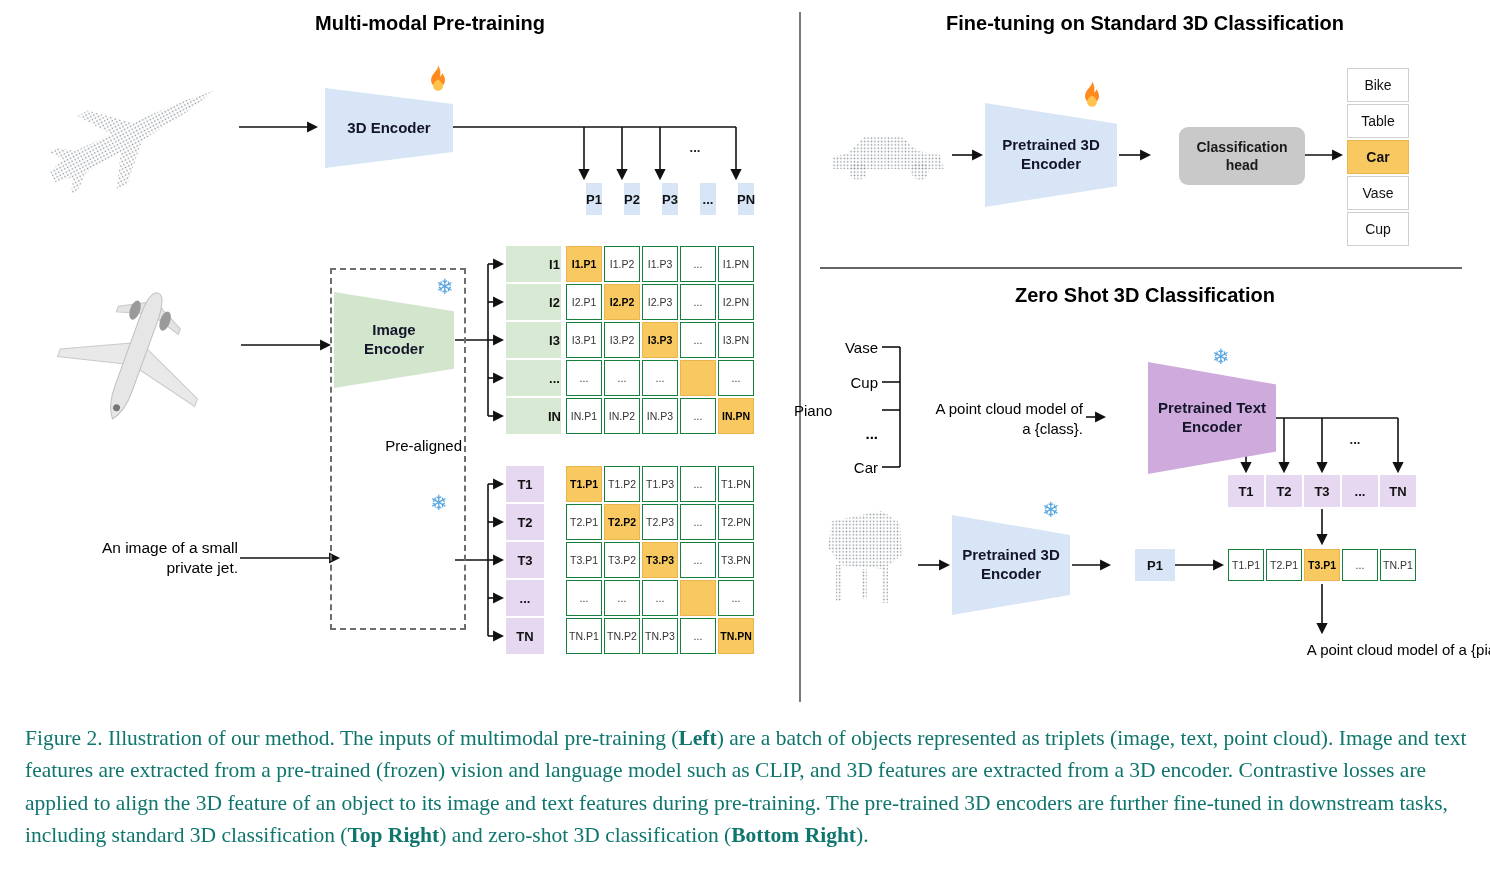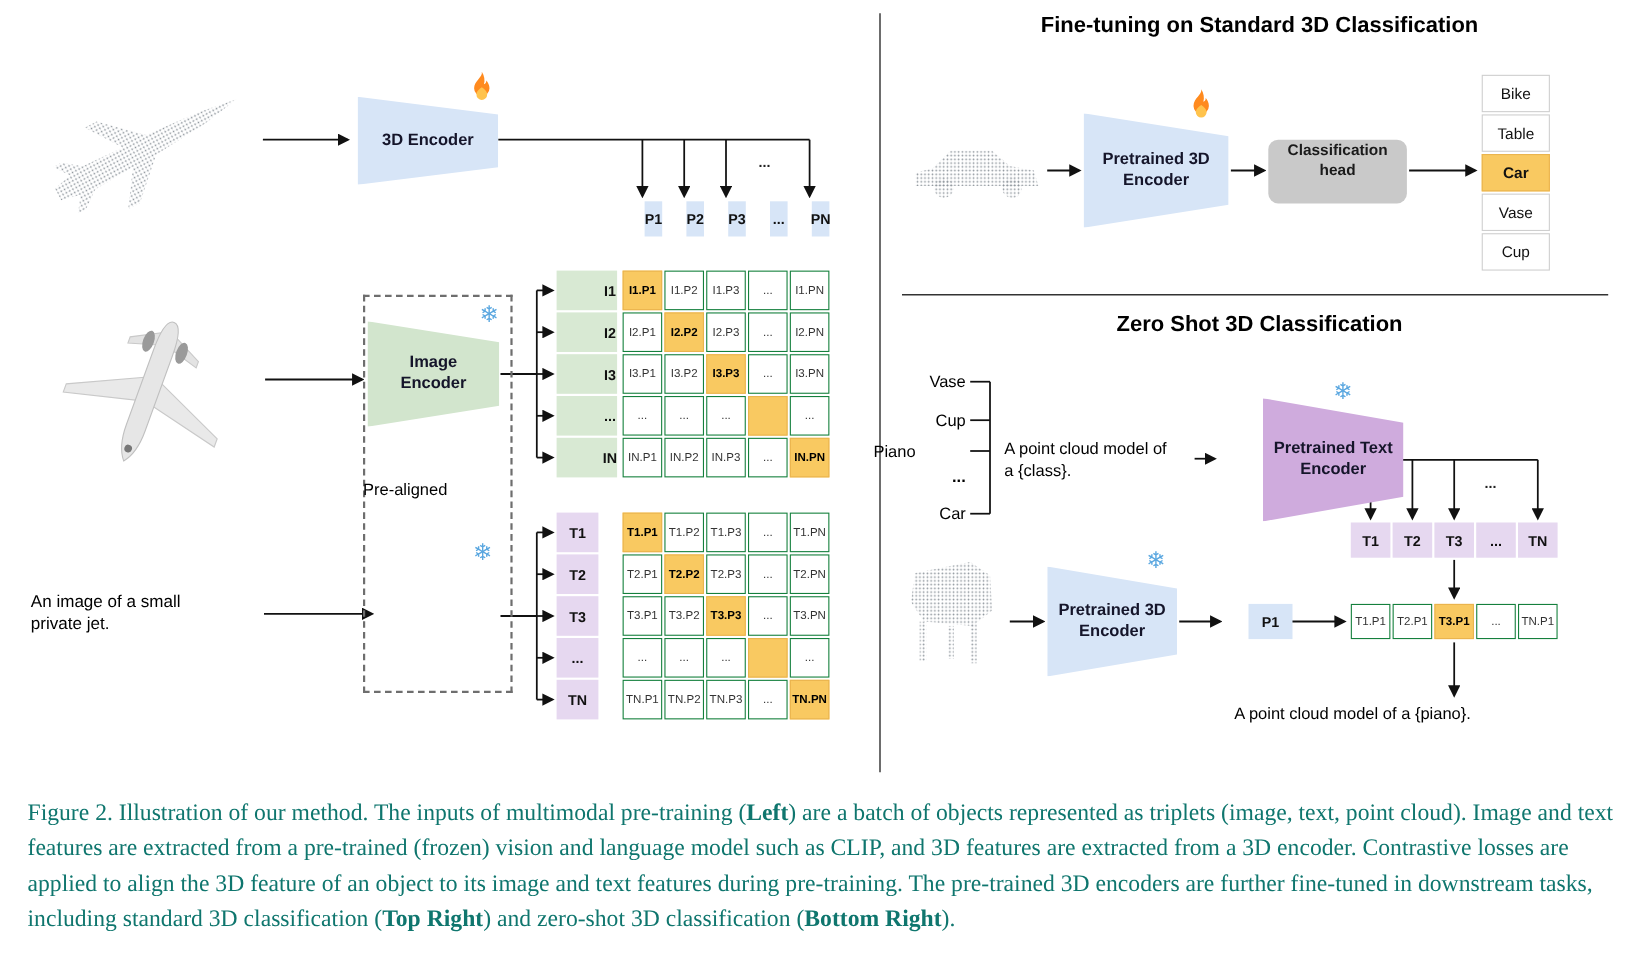--- a/index.html
+++ b/index.html
@@ -21,24 +21,24 @@
   .matrix{position:absolute;display:grid;grid-template-columns:repeat(5,36px);grid-auto-rows:36px;gap:2px;}
   .cell{display:flex;align-items:center;justify-content:center;background:#fff;border:1px solid #15803d;
         font-size:10.5px;color:#333;box-sizing:border-box;}
   .cell.hl{background:#f9c961;border-color:#eab44e;font-weight:bold;color:#000;}
   .pcell{display:flex;align-items:center;justify-content:center;background:#d7e5f7;font-weight:bold;font-size:13px;margin-left:20px;}
   .gcell{display:flex;align-items:center;justify-content:center;background:#d8e9d3;font-weight:bold;font-size:13px;padding-left:42px;}
   .ucell{display:flex;align-items:center;justify-content:center;background:#e6d8f0;font-weight:bold;font-size:13px;}
   .wlist{position:absolute;display:grid;grid-auto-rows:34px;gap:2px;width:62px;}
   .wcell{display:flex;align-items:center;justify-content:center;background:#fff;border:1px solid #cfcfcf;font-size:14px;box-sizing:border-box;}
   .wcell.hl{background:#f9c961;font-weight:bold;border-color:#eab44e;}
-  .head{position:absolute;display:flex;justify-content:center;background:#c9c9c9;
-        border-radius:9px;font-weight:bold;font-size:14px;text-align:center;line-height:1.3;color:#1a1a1a;}
+  .head{position:absolute;display:flex;align-items:center;justify-content:center;background:#c9c9c9;
+        border-radius:9px;font-weight:bold;font-size:14px;text-align:center;line-height:1.3;color:#1a1a1a;margin-left:26px;}
   .dashedbox{position:absolute;border:2px dashed #6e6e6e;}
-  .txt{position:absolute;font-size:15px;text-align:left;color:#000;line-height:1.3;}
+  .txt{position:absolute;font-size:15px;text-align:right;color:#000;line-height:1.3;}
   .snow{position:absolute;font-size:21px;color:#5aa7e0;line-height:1;}
   .flame{position:absolute;line-height:0;}
   .dots13{position:absolute;font-size:13px;font-weight:bold;text-align:center;color:#222;}
   .caption{position:absolute;font-family:"Liberation Serif",serif;font-size:21.5px;line-height:1.5;color:#0f766e;margin:0;}
   .caption .b{font-weight:bold;}
 </style>
 </head>
 <body>
 
 <div class="page">
@@ -96,20 +96,21 @@
       <line x1="1322" y1="418" x2="1322" y2="471" marker-end="url(#ah)"></line>
       <line x1="1398" y1="418" x2="1398" y2="471" marker-end="url(#ah)"></line>
       <line x1="1322" y1="509" x2="1322" y2="543" marker-end="url(#ah)"></line>
       <line x1="918" y1="565" x2="948" y2="565" marker-end="url(#ah)"></line>
       <line x1="1072" y1="565" x2="1109" y2="565" marker-end="url(#ah)"></line>
       <line x1="1158" y1="565" x2="1222" y2="565" marker-end="url(#ah)"></line>
       <line x1="1322" y1="584" x2="1322" y2="632" marker-end="url(#ah)"></line>
     </g>
   </svg>
 
+  <div class="title" style="left:230px;top:12px;width:400px">Multi-modal Pre-training</div>
 
   <svg class="abs" style="left:30px;top:48px" width="206" height="172" viewBox="0 0 206 172">
     <g transform="translate(8,36) rotate(-28 95 50)">
       <polygon fill="url(#pcdots)" points="188,50 152,44 100,40 66,8 54,8 76,40 36,38 20,26 12,26 22,40 4,44 4,56 22,60 12,74 20,74 36,62 76,60 54,92 66,92 100,60 152,56"></polygon>
     </g>
   </svg>
 
   <div class="trap blue" style="left:325px;top:88px;width:128px;height:80px">
     <span>3D Encoder</span>
   </div>

